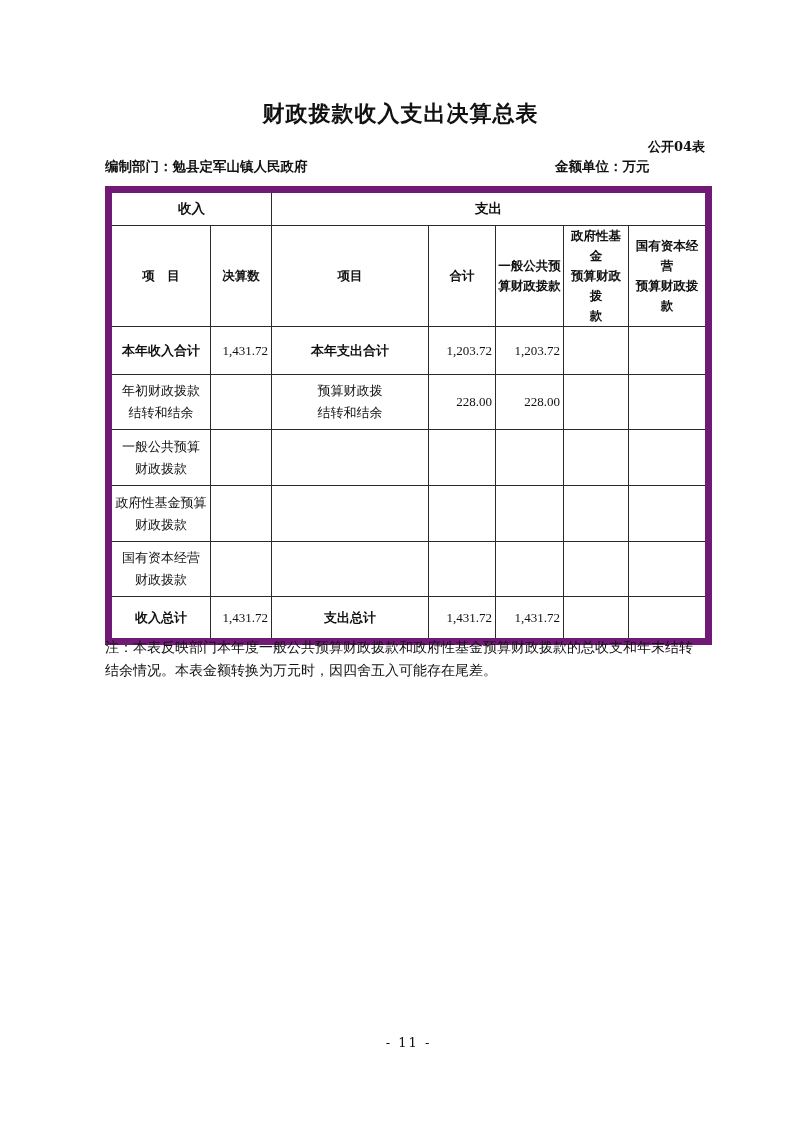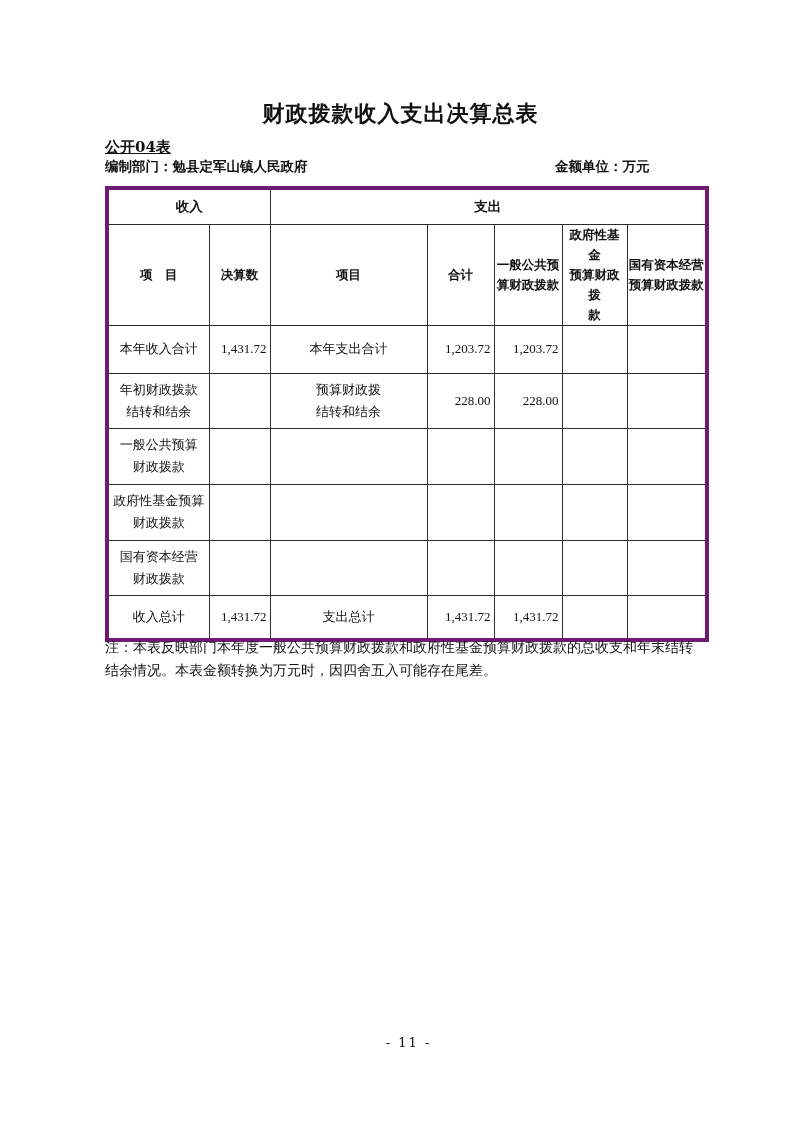--- a/index.html
+++ b/index.html
@@ -13,33 +13,33 @@
     overflow:hidden;
   }
   .title {
     position:absolute; top:99px; left:4px; width:100%;
     margin:0; text-align:center;
     font-size:22px; line-height:28px; font-weight:700;
     letter-spacing:1px;
   }
   .table-code {
     position:absolute; top:138px; left:105px; width:600px;
-    font-size:15px; font-weight:700;text-decoration:underline;
+    text-align:right; font-size:13px; font-weight:700;
   }
   .meta {
     position:absolute; top:158px; left:105px; width:600px; height:20px;
     font-size:13.5px; font-weight:700;
   }
   .meta .prepared { position:absolute; left:0; top:0; white-space:nowrap; }
   .meta .unit { position:absolute; left:450px; top:0; white-space:nowrap; }
 
   table.fin-table {
     position:absolute; top:186px; left:105px;
     width:600px; border-collapse:collapse; table-layout:fixed;
-    border:4px solid #701a75;
+    border:7px solid #701a75;
   }
   .fin-table th, .fin-table td {
     border:1px solid #2b2b2b;
     text-align:center; vertical-align:middle;
     white-space:pre-line; overflow:hidden;
     padding:0 1px;
   }
   .fin-table thead tr.r-group { height:36px; }
   .fin-table thead tr.r-cols  { height:73px; }
   .fin-table thead th { font-weight:700; }
@@ -50,21 +50,21 @@
   .fin-table tbody tr.r1 { height:55px; }
   .fin-table tbody tr.r2 { height:56px;padding-left:20px; }
   .fin-table tbody tr.r3 { height:56px;padding-left:14px; }
   .fin-table tbody tr.r4 { height:55px; }
   .fin-table tbody tr.r5 { height:45px; }
   .fin-table td.c-num {
     text-align:right; padding-right:3px;
     font-family:"Liberation Serif","DejaVu Serif",serif;
     font-size:13px;
   }
-  .fin-table tr.total-row td.c-item { font-weight:400; }
+  .fin-table tr.total-row td.c-item { font-weight:700; }
 
   .note {
     position:absolute; top:636px; left:105px; width:604px;
     margin:0; font-size:14px; line-height:23px;
     white-space:pre-line; text-align:left;
   }
   .page-number {
     position:absolute; top:1035px; left:0; width:100%;
     text-align:center; font-size:13px; letter-spacing:2px;margin-left:12px;
   }

